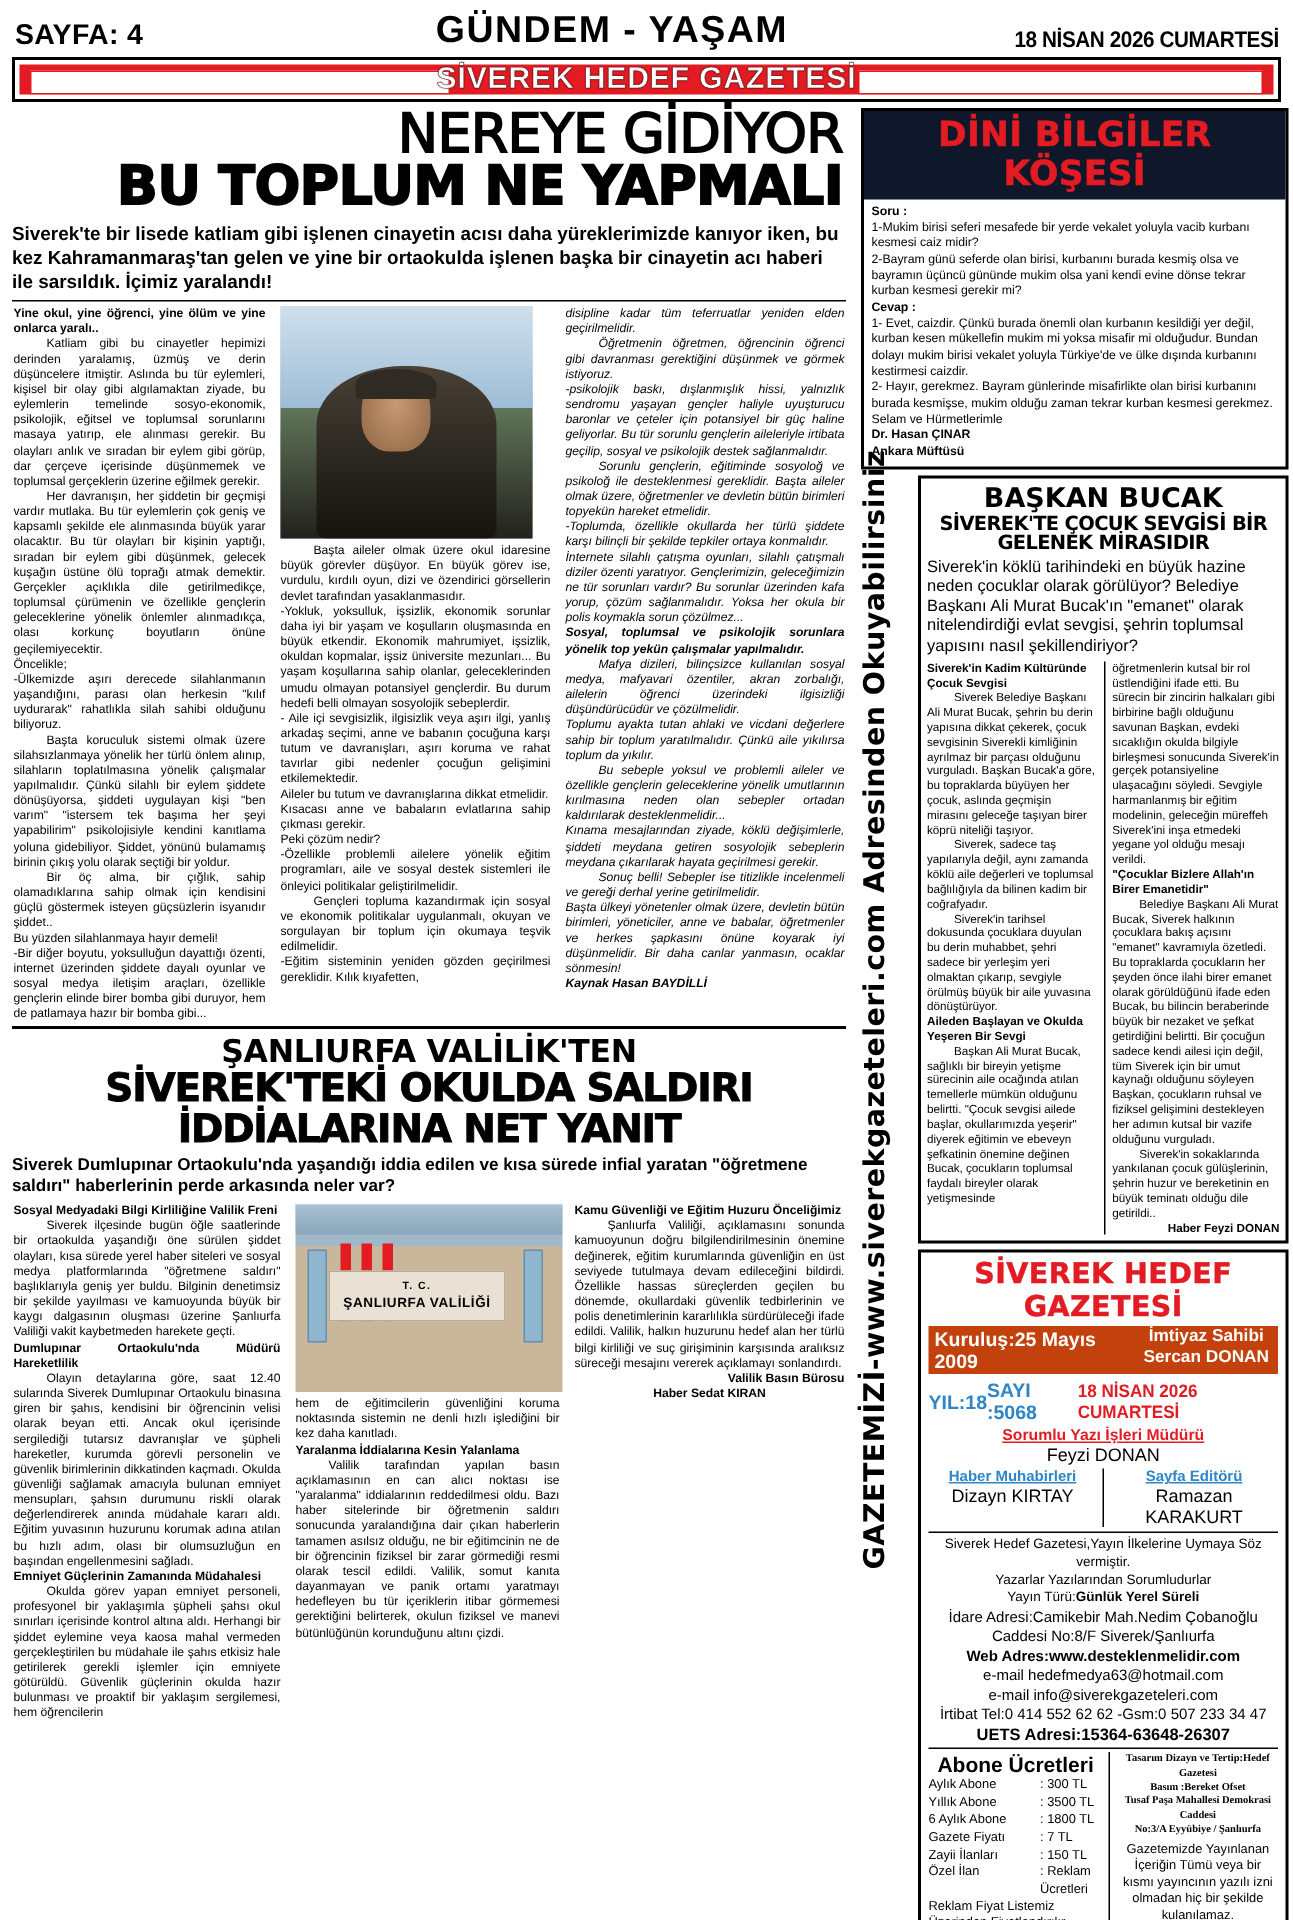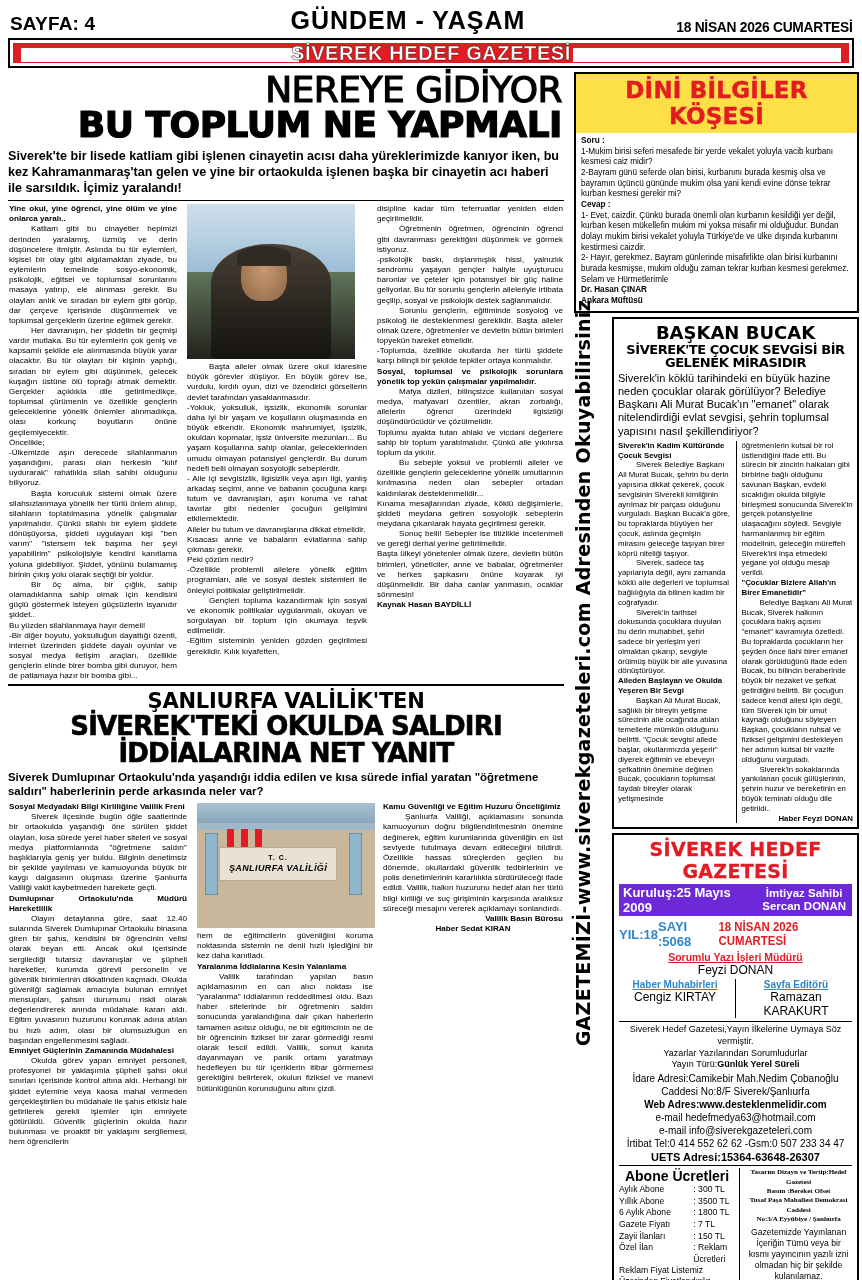--- a/index.html
+++ b/index.html
@@ -52,21 +52,21 @@
          margin-top: -2px; }
   .hl-sub { font-size: 12.6px; font-weight: bold; line-height: 1.28; text-align: left;
             margin-top: 4px; padding: 0 2px; }
   .hr-thin { border-top: 1.5px solid #000; margin: 4px 2px 3px 2px; }
 
   
   .cols3 { display: flex; margin-top: 2px; justify-content: space-between; }
   .col { font-size: 8.1px; line-height: 1.255; text-align: justify; hyphens: auto; }
   .colA { width: 176px; padding: 0 5px 0 3px; }
   .colB { width: 190px; padding: 0 5px; }
-  .colC { width: 194px; padding: 0 3px 0 5px; }
+  .colC { width: 194px; padding: 0 3px 0 5px; font-style: italic; }
   .col p { margin: 0; }
   .col .ind { text-indent: 22px; }
   .col .b { font-weight: bold; }
   .col .lead { font-weight: bold; }
   .photo {
     width: 168px; height: 155px; margin: 0 0 3px 0; float: left;
     background: linear-gradient(180deg,#b9cfe0 0%, #8fb3cc 28%, #6d7f72 46%, #3c4a3e 60%, #2b2420 100%);
     position: relative; overflow: hidden; border: 0;
   }
   .photo .sky { position:absolute; inset:0 0 56% 0;
@@ -102,27 +102,27 @@
      background: linear-gradient(180deg,#a8c2d4,#8ba6ba); }
   .bldg .wall { position:absolute; top:18px; left:0; right:0; bottom:0;
      background: repeating-linear-gradient(90deg,#cdbba0 0 17px,#bba headers 0 0),
                  #cbb99e; }
   .bldg .win { position:absolute; width:13px; height:62px; background:#8fb6cf;
      border:1px solid #6d8ea5; top:30px; }
   .bldg .sign { position:absolute; left:22px; top:44px; width:118px; height:34px;
      background:#e9e2d4; border:1px solid #b9ab93; display:flex; flex-direction:column;
      align-items:center; justify-content:center; }
   .bldg .sign .s1 { font-size:7px; font-weight:bold; letter-spacing:1px; }
-  .bldg .sign .s2 { font-size:9px; font-weight:bold; letter-spacing:.4px;font-style:italic; }
+  .bldg .sign .s2 { font-size:9px; font-weight:bold; letter-spacing:.4px; }
   .bldg .flag { position:absolute; width:7px; height:52px; top:26px;
      background: linear-gradient(180deg,#e31b23 0 60%, #c9162c 100%); }
 
   
   .dini-box { border: 2px solid #000; padding: 0; }
-  .dini-head { background:#fde047; text-align:center; padding: 3px 0 4px 0; }
+  .dini-head { background:#0f172a; text-align:center; padding: 3px 0 4px 0; }
   .dini-head span { color:#e31b23; font-size: 23px; font-weight: bold;
       letter-spacing: .2px; font-family:"DejaVu Sans", sans-serif;
       -webkit-text-stroke:.4px #e31b23; }
   .dini-body { font-size: 8.2px; line-height: 1.3; padding: 3px 5px 4px 5px;
       text-align: left; }
   .dini-body .b { font-weight: bold; }
 
   .vert-ad { position: absolute; }
   .vert-text {
      writing-mode: vertical-rl; transform: rotate(180deg);
@@ -141,22 +141,22 @@
   .bk-col.l { padding-right:5px; }
   .bk-col.r { padding-left:5px; border-left: 1px solid #000; }
   .bk-col .h { font-weight:bold; }
   .bk-col .ind { text-indent: 18px; }
 
   
   .foot-box { border: 2px solid #000; margin-top: 4px; padding: 3px 5px 4px 5px; }
   .foot-title { text-align:center; color:#e31b23; font-size: 19px; font-weight:bold;
      font-family:"DejaVu Sans", sans-serif; letter-spacing:.3px;
      -webkit-text-stroke:.3px #e31b23; }
-  .foot-r1 { display:flex; background:#6d28d9; color:#fff; margin-top:2px;
-     align-items:center; }
+  .foot-r1 { display:flex; background:#c2410c; color:#fff; margin-top:2px;
+     }
   .foot-r1 .k { flex:1; font-size: 13px; font-weight:bold; padding:1px 4px; }
   .foot-r1 .o { text-align:center; font-size: 11.5px; font-weight:bold;
      line-height:1.15; padding:1px 6px 1px 4px; }
   .foot-r2 { display:flex; align-items:center; justify-content:space-between;
      margin-top:3px; }
   .foot-r2 .yil, .foot-r2 .sayi { color:#2e86c9; font-size:13px; font-weight:bold; }
   .foot-r2 .fdate { color:#e31b23; font-size:12px; font-weight:bold;
      transform: scaleX(.95); }
   .foot-c { text-align:center; margin-top:2px; }
   .foot-c .lbl { color:#e31b23; font-size:10.5px; font-weight:bold;
@@ -248,20 +248,21 @@
             <p class="ind">Gençleri topluma kazandırmak için sosyal ve ekonomik politikalar uygulanmalı, okuyan ve sorgulayan bir toplum için okumaya teşvik edilmelidir.</p>
             <p>-Eğitim sisteminin yeniden gözden geçirilmesi gereklidir. Kılık kıyafetten,</p>
           </div>
 
           <div class="col colC">
             <p>disipline kadar tüm teferruatlar yeniden elden geçirilmelidir.</p>
             <p class="ind">Öğretmenin öğretmen, öğrencinin öğrenci gibi davranması gerektiğini düşünmek ve görmek istiyoruz.</p>
             <p>-psikolojik baskı, dışlanmışlık hissi, yalnızlık sendromu yaşayan gençler haliyle uyuşturucu baronlar ve çeteler için potansiyel bir güç haline geliyorlar. Bu tür sorunlu gençlerin aileleriyle irtibata geçilip, sosyal ve psikolojik destek sağlanmalıdır.</p>
             <p class="ind">Sorunlu gençlerin, eğitiminde sosyoloğ ve psikoloğ ile desteklenmesi gereklidir. Başta aileler olmak üzere, öğretmenler ve devletin bütün birimleri topyekün hareket etmelidir.</p>
             <p>-Toplumda, özellikle okullarda her türlü şiddete karşı bilinçli bir şekilde tepkiler ortaya konmalıdır.</p>
+            <p>İnternete silahlı çatışma oyunları, silahlı çatışmalı diziler özenti yaratıyor. Gençlerimizin, geleceğimizin ne tür sorunları vardır? Bu sorunlar üzerinden kafa yorup, çözüm sağlanmalıdır. Yoksa her okula bir polis koymakla sorun çözülmez...</p>
             <p class="b">Sosyal, toplumsal ve psikolojik sorunlara yönelik top yekün çalışmalar yapılmalıdır.</p>
             <p class="ind">Mafya dizileri, bilinçsizce kullanılan sosyal medya, mafyavari özentiler, akran zorbalığı, ailelerin öğrenci üzerindeki ilgisizliği düşündürücüdür ve çözülmelidir.</p>
             <p>Toplumu ayakta tutan ahlaki ve vicdani değerlere sahip bir toplum yaratılmalıdır. Çünkü aile yıkılırsa toplum da yıkılır.</p>
             <p class="ind">Bu sebeple yoksul ve problemli aileler ve özellikle gençlerin geleceklerine yönelik umutlarının kırılmasına neden olan sebepler ortadan kaldırılarak desteklenmelidir...</p>
             <p>Kınama mesajlarından ziyade, köklü değişimlerle, şiddeti meydana getiren sosyolojik sebeplerin meydana çıkarılarak hayata geçirilmesi gerekir.</p>
             <p class="ind">Sonuç belli! Sebepler ise titizlikle incelenmeli ve gereği derhal yerine getirilmelidir.</p>
             <p>Başta ülkeyi yönetenler olmak üzere, devletin bütün birimleri, yöneticiler, anne ve babalar, öğretmenler ve herkes şapkasını önüne koyarak iyi düşünmelidir. Bir daha canlar yanmasın, ocaklar sönmesin!</p>
             <p class="b">Kaynak Hasan BAYDİLLİ</p>
           </div>
         </div>
@@ -371,21 +372,21 @@
           <div class="sayi">SAYI :5068</div>
           <div class="fdate">18 NİSAN 2026 CUMARTESİ</div>
         </div>
         <div class="foot-c">
           <div class="lbl">Sorumlu Yazı İşleri Müdürü</div>
           <div class="nm">Feyzi DONAN</div>
         </div>
         <div class="foot-r3">
           <div>
             <div class="lbl">Haber Muhabirleri</div>
-            <div class="nm">Cengiz KIRTAY</div>
+            <div class="nm">Dizayn KIRTAY</div>
           </div>
           <div class="sep"></div>
           <div>
             <div class="lbl">Sayfa Editörü</div>
             <div class="nm">Ramazan KARAKURT</div>
           </div>
         </div>
         <div class="foot-note">
           <div>Siverek Hedef Gazetesi,Yayın İlkelerine Uymaya Söz vermiştir.</div>
           <div>Yazarlar Yazılarından Sorumludurlar</div>

